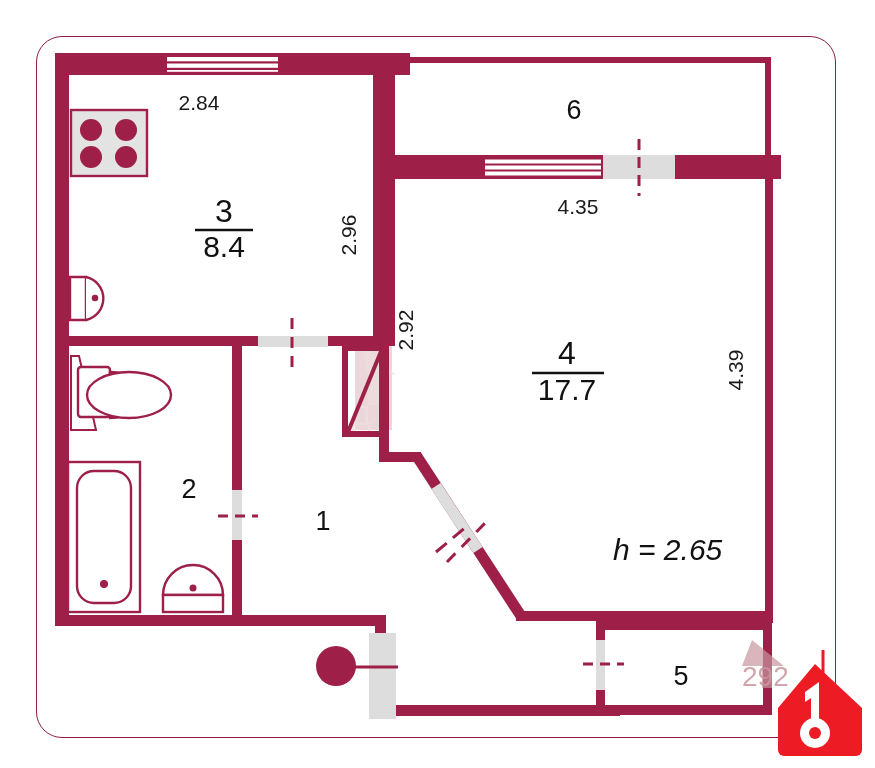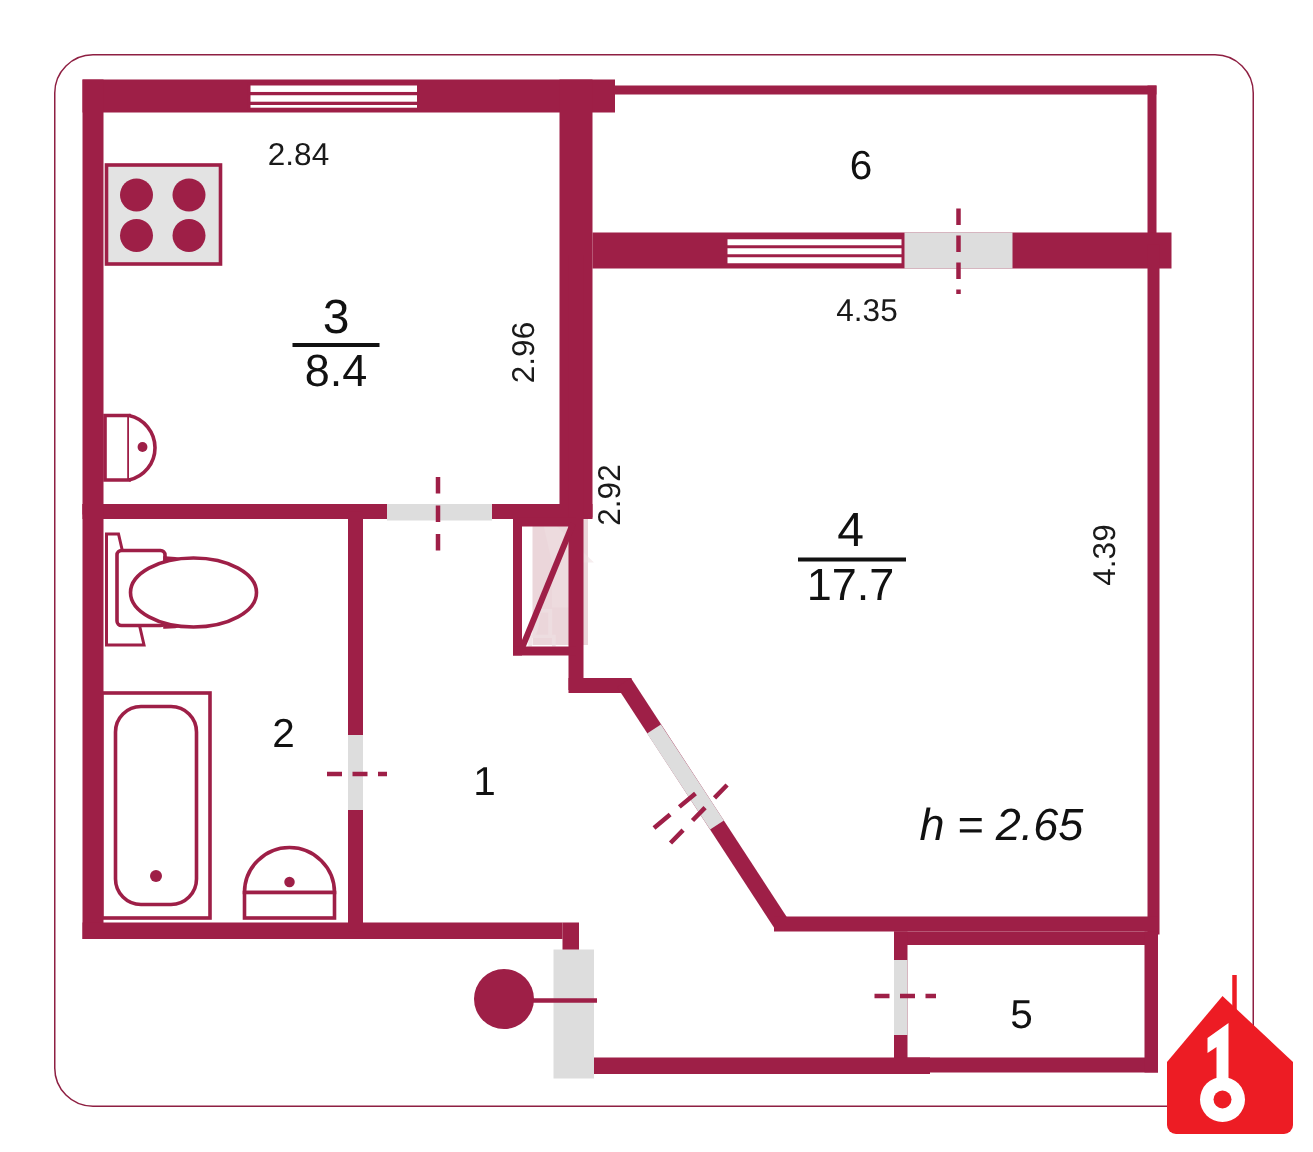--- a/index.html
+++ b/index.html
@@ -178,20 +178,26 @@
       <text class="roomnum" x="189" y="498">2</text>
 
       <text class="roomnum" x="323" y="530">1</text>
 
       <text class="roomnum" x="681" y="685">5</text>
 
       <text class="htxt" x="613" y="560">h = 2.65</text>
     </g>
   </svg>
 
+  <div id="wm">
+    <svg viewBox="0 0 110 80" width="110" height="80">
+      <text class="wmtxt" x="2" y="50">292</text>
+      <path d="M12 4 L44 30 L32 30 L32 52 L22 52 L22 30 L2 30 Z" fill="#c9959f" opacity=".7"></path>
+    </svg>
+  </div>
 
   <svg id="logo" viewBox="0 0 96 108">
     <line x1="56" y1="0" x2="56" y2="24" stroke="#ed1c24" stroke-width="3"></line>
     <path d="M48 14 L95 58 L95 100 a6 6 0 0 1 -6 6 L17 106 a6 6 0 0 1 -6 -6 L11 58 Z" fill="#ed1c24"></path>
     <path d="M52 32 L52 74 L44 74 L44 48 L38 52 L38 42 Z" fill="#ffffff"></path>
     <circle cx="48" cy="83" r="15" fill="#ffffff"></circle>
     <circle cx="48" cy="83" r="6" fill="#ed1c24"></circle>
   </svg>
 
 </div>

